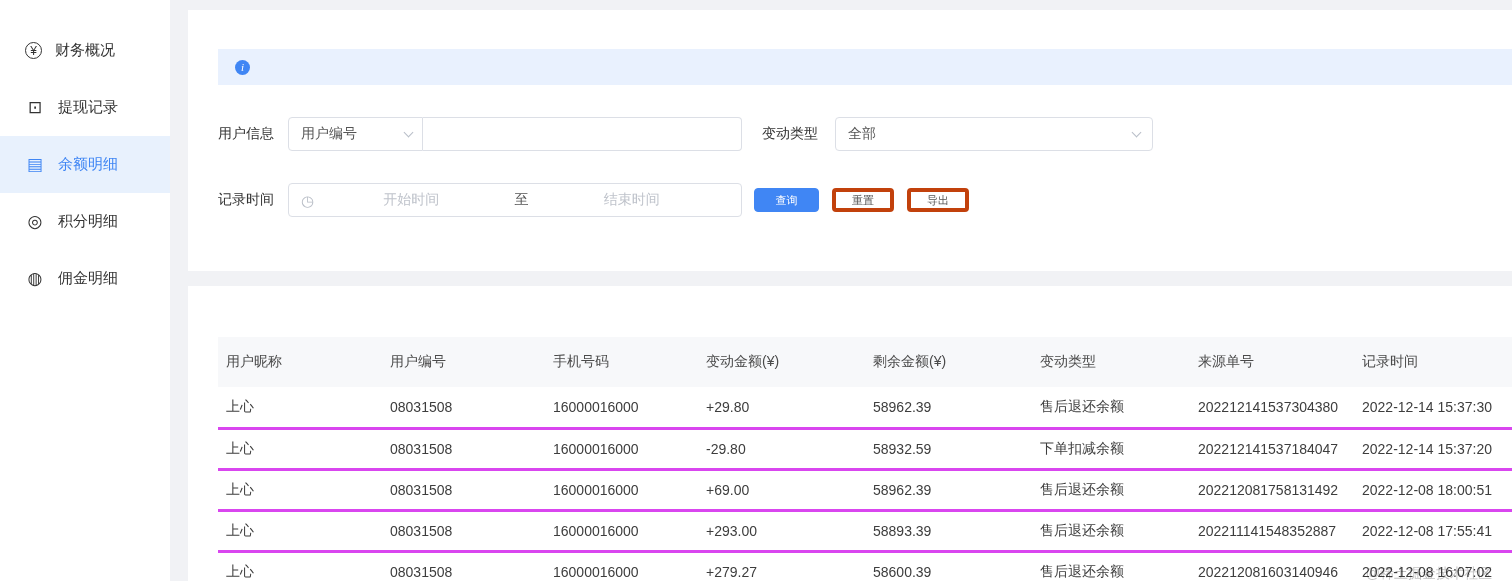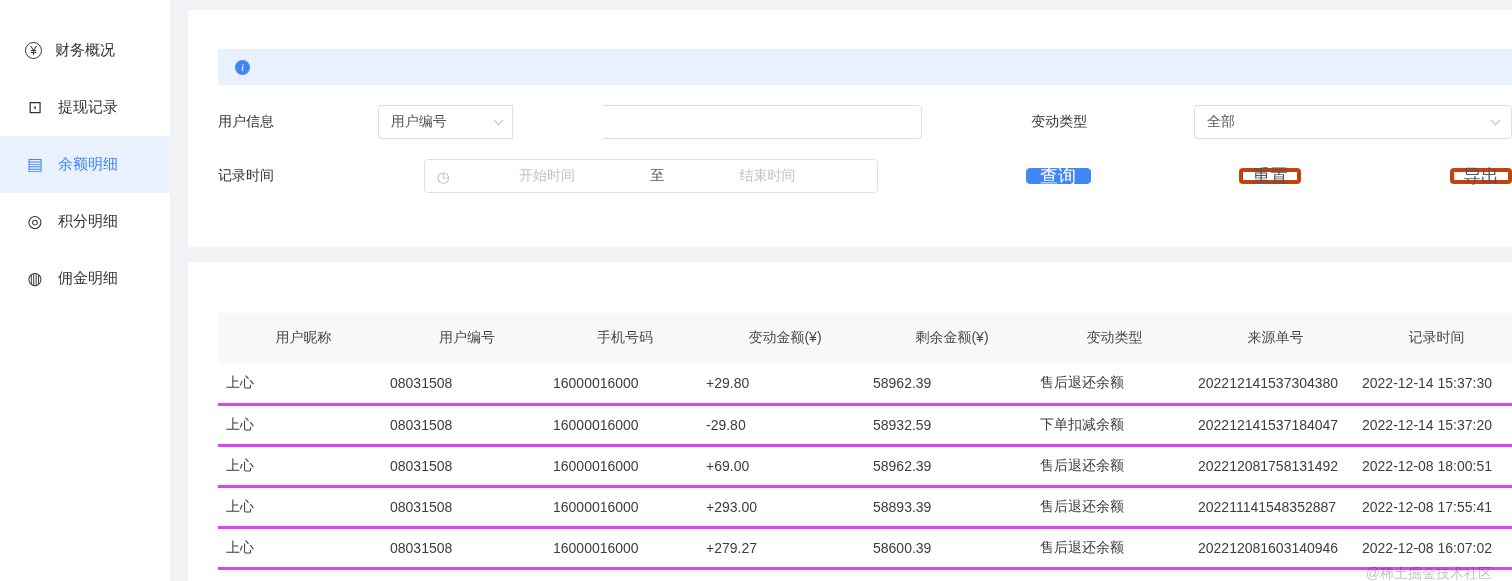--- a/index.html
+++ b/index.html
@@ -19,43 +19,43 @@
   .side-icon.ring { font-size:12px; width:17px; height:17px; border:1.4px solid currentColor; border-radius:50%; display:flex; align-items:center; justify-content:center; }
 
   
   .main { flex:1; background:#f1f2f5; padding:10px 0 0 18px; display:flex; flex-direction:column; overflow:hidden; }
   .card { background:#fff; }
   .card-filters { padding:39px 0 54px 30px; margin-bottom:15px; flex:0 0 auto; }
 
   .alert { background:#e9f1fe; height:36px; display:flex; align-items:center; gap:9px; padding-left:17px; font-size:14px; color:#4585f0; }
   .alert-icon { width:15px; height:15px; min-width:15px; border-radius:50%; background:#4086f4; color:#fff; font-size:11px; font-style:italic; display:flex; align-items:center; justify-content:center; font-family:"Liberation Serif", serif; }
 
-  .form-row { display:flex; align-items:center; margin-top:20px; font-size:14px; color:#333;justify-content:space-between; }
+  .form-row { display:flex; align-items:center; margin-top:32px; font-size:14px; color:#333; }
   .form-label { margin-right:14px; }
   .box { border:1px solid #dcdfe6; height:34px; display:flex; align-items:center; background:#fff; }
   .select-user { width:135px; border-radius:4px 0 0 4px; padding:0 10px 0 12px; justify-content:space-between; color:#555; cursor:pointer; }
   .input-user { width:319px; border-radius:0 4px 4px 0; border-left:none; }
   .input-user input { border:none; outline:none; width:100%; height:100%; padding:0 12px; font:inherit; background:transparent; }
   .label-type { margin-left:20px; margin-right:17px; }
   .select-type { width:318px; border-radius:4px; padding:8px 12px; justify-content:space-between; color:#555; cursor:pointer; }
   .chevron { width:7px; height:7px; border-right:1.5px solid #b8bec8; border-bottom:1.5px solid #b8bec8; transform:rotate(45deg); margin-top:-4px; }
 
   .date-range { width:454px; border-radius:4px; padding:0 12px; cursor:pointer; }
   .clock-icon { color:#b9bec7; font-size:15px; line-height:1; }
   .dr-ph { flex:1; text-align:center; color:#bfc3cb; }
   .dr-to { color:#555; padding:0 6px; }
 
-  .btn { height:16px; border-radius:4px; font-size:18px; display:flex; align-items:center; justify-content:center; cursor:pointer; }
+  .btn { height:24px; border-radius:4px; font-size:11px; display:flex; align-items:center; justify-content:center; cursor:pointer; }
   .btn-primary { width:65px; background:#4086f4; border:1px solid #4086f4; color:#fff; margin-left:12px; }
   .btn-default { width:62px; background:#fff; border:4px solid #c2410c; color:#555; margin-left:13px; }
 
   
   .card-table { flex:1 1 auto; padding:51px 0 0 30px; overflow:hidden; }
   table { border-collapse:collapse; table-layout:fixed; width:100%; font-size:14px; }
-  thead th { background:#f7f8fa; height:50px; font-weight:400; color:#4a4a4a; text-align:center; padding-left:8px; }
+  thead th { background:#f7f8fa; height:50px; font-weight:400; color:#4a4a4a; text-align:left; padding-left:8px; }
   tbody td { height:41px; color:#3d3d3d; border-bottom:3px solid #d946ef; padding-left:8px; white-space:nowrap; overflow:hidden; }
 
   .watermark { position:absolute; right:20px; top:565px; color:rgba(0,0,0,0.25); font-size:14px; pointer-events:none; }
 </style>
 </head>
 <body>
 
 <div class="sidebar">
   <div class="side-item">
     <span class="side-icon ring">¥</span>

